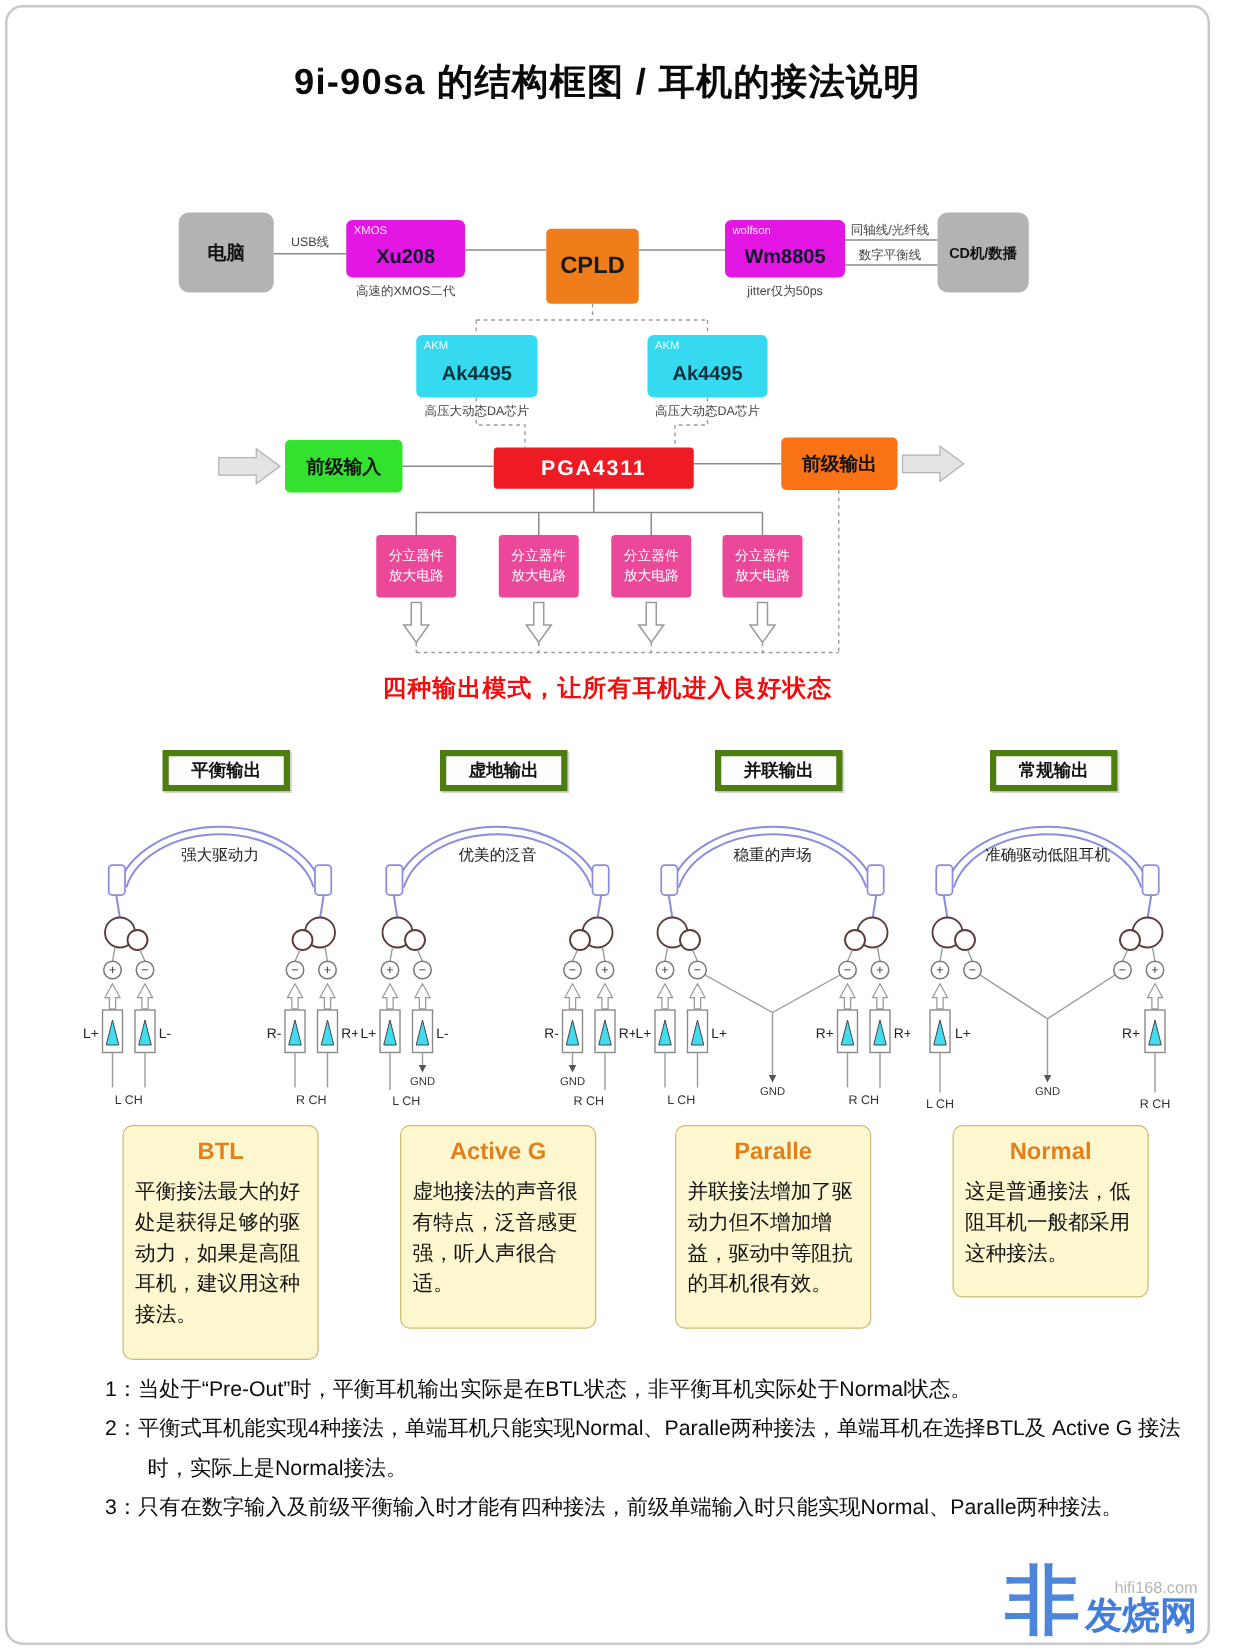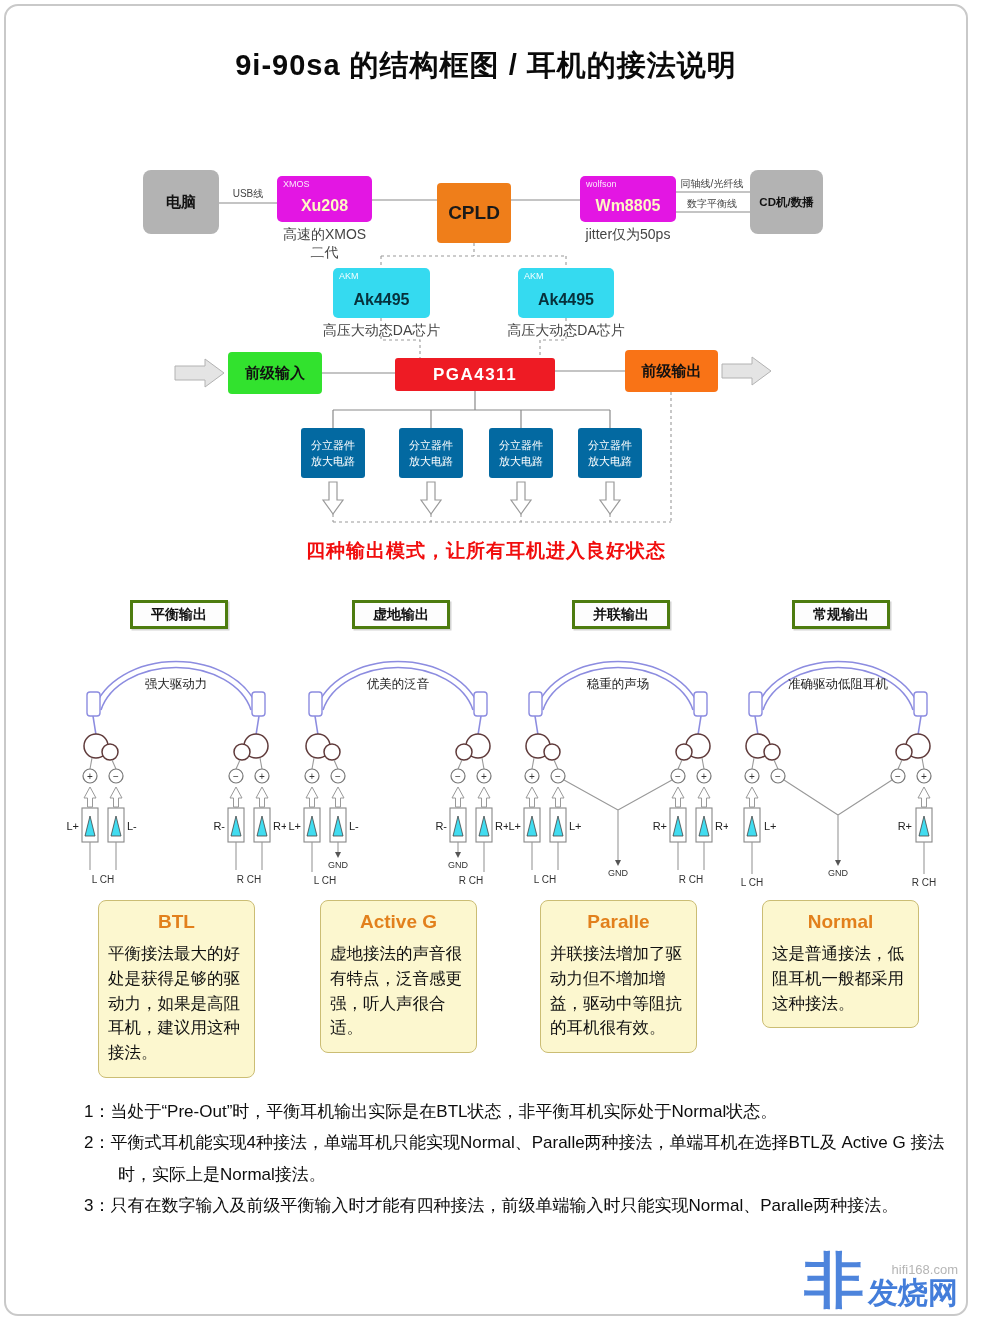--- a/index.html
+++ b/index.html
@@ -29,61 +29,61 @@
   #prein  { left:228px; top:352px; width:94px; height:42px; background:#32e22e;
             border-radius:4px; font-size:15px; font-weight:bold; }
   #preout { left:625px; top:350px; width:93px; height:42px; background:#f97316;
             border-radius:4px; font-size:15px; font-weight:bold; }
   #pga { left:395px; top:358px; width:160px; height:33px; background:#ee1b24;
          border-radius:3px; font-size:17px; font-weight:bold; color:#fff; letter-spacing:1.5px; }
 
   .chip { position:absolute; border-radius:5px; }
   .chip .brand { position:absolute; top:3px; left:6px; font-size:9px; color:#fbeafb; }
   .chip .cname { position:absolute; left:0; right:0; bottom:7px; text-align:center;
-                 font-size:16px; font-weight:bold; color:#fef9c3; }
+                 font-size:16px; font-weight:bold; color:#0f172a; }
   #xu208  { left:277px; top:176px; width:95px; height:46px; background:#e316e3; }
   #wm8805 { left:580px; top:176px; width:96px; height:46px; background:#e316e3; }
   #dac1 { left:333px; top:268px; width:97px; height:50px; background:#35daf0; }
   #dac2 { left:518px; top:268px; width:96px; height:50px; background:#35daf0; }
   #dac1 .brand, #dac2 .brand { color:#f2feff; }
   #dac1 .cname, #dac2 .cname { color:#07313b; bottom:9px; }
 
-  .bcap { position:absolute; font-size:14px; color:#444; text-align:center; }
-
-  .ampbox { position:absolute; top:428px; width:64px; height:50px; background:#0369a1;
+  .bcap { position:absolute; font-size:10px; color:#444; text-align:center; }
+
+  .ampbox { position:absolute; top:428px; width:64px; height:50px; background:#ec4899;
             border-radius:3px; color:#fff; font-size:11px; text-align:center;
             display:flex; flex-direction:column; justify-content:center; line-height:1.5; }
 
   .headline { position:absolute; top:538px; left:0; width:100%; text-align:center;
               font-size:19px; font-weight:bold; color:#f10d0d; letter-spacing:1px; }
 
   
   .mhead { position:absolute; top:600px; width:92px; height:23px; line-height:23px;
            text-align:center; font-size:14px; font-weight:bold; color:#111;
-           border:3px solid #4d7c0f; background:#fdfdfd; box-shadow:1.5px 1.5px 0 #d4d4d4; }
+           border:5px solid #4d7c0f; background:#fdfdfd; box-shadow:1.5px 1.5px 0 #d4d4d4; }
 
   .hp { position:absolute; top:630px; }
   .band { fill:none; stroke:#8c8ce0; stroke-width:1.6; }
   .bandrect { fill:#fff; stroke:#8c8ce0; stroke-width:1.4; }
   .cup  { fill:#fff; stroke:#5f3a3a; stroke-width:1.5; }
   .wire { stroke:#999; stroke-width:1.1; fill:none; }
   .term { fill:#fff; stroke:#777; stroke-width:1.2; }
   .tsign { font-size:10px; fill:#333; text-anchor:middle; }
   .cap { font-size:12.5px; fill:#222; text-anchor:middle; }
   .harrow { fill:#fff; stroke:#999; stroke-width:1; }
   .amp { fill:#fff; stroke:#888; stroke-width:1.1; }
   .tri { fill:#41dcf0; stroke:#444; stroke-width:0.8; }
   .alabel { font-size:11px; fill:#222; }
   .ch  { font-size:10px; fill:#333; text-anchor:middle; }
   .gnd { font-size:9px; fill:#333; text-anchor:middle; }
   .gtip { fill:#555; }
 
   .note { position:absolute; top:900px; width:157px; background:#fcf7cf;
           border:1px solid #cbbd74; border-radius:8px; box-sizing:border-box;
-          padding:6px 9px 12px; }
+          padding:6px 9px 22px; }
   .note h3 { margin:4px 0 8px; text-align:center; color:#e2801c; font-size:19px; font-weight:bold; }
   .note p  { margin:0; font-size:16.5px; line-height:1.5; color:#111; }
 
   
   .footer { position:absolute; left:62px; top:1096px; width:884px; color:#0d0d0d; }
   .footer .intro { font-size:17.5px; line-height:1.75; text-indent:2em; margin:0 0 6px; }
   .fitem { font-size:17px; line-height:1.85; margin-left:22px;
            padding-left:2em; text-indent:-2em; }
 
   .wm { position:absolute; right:14px; bottom:12px; display:flex; align-items:flex-end; }

